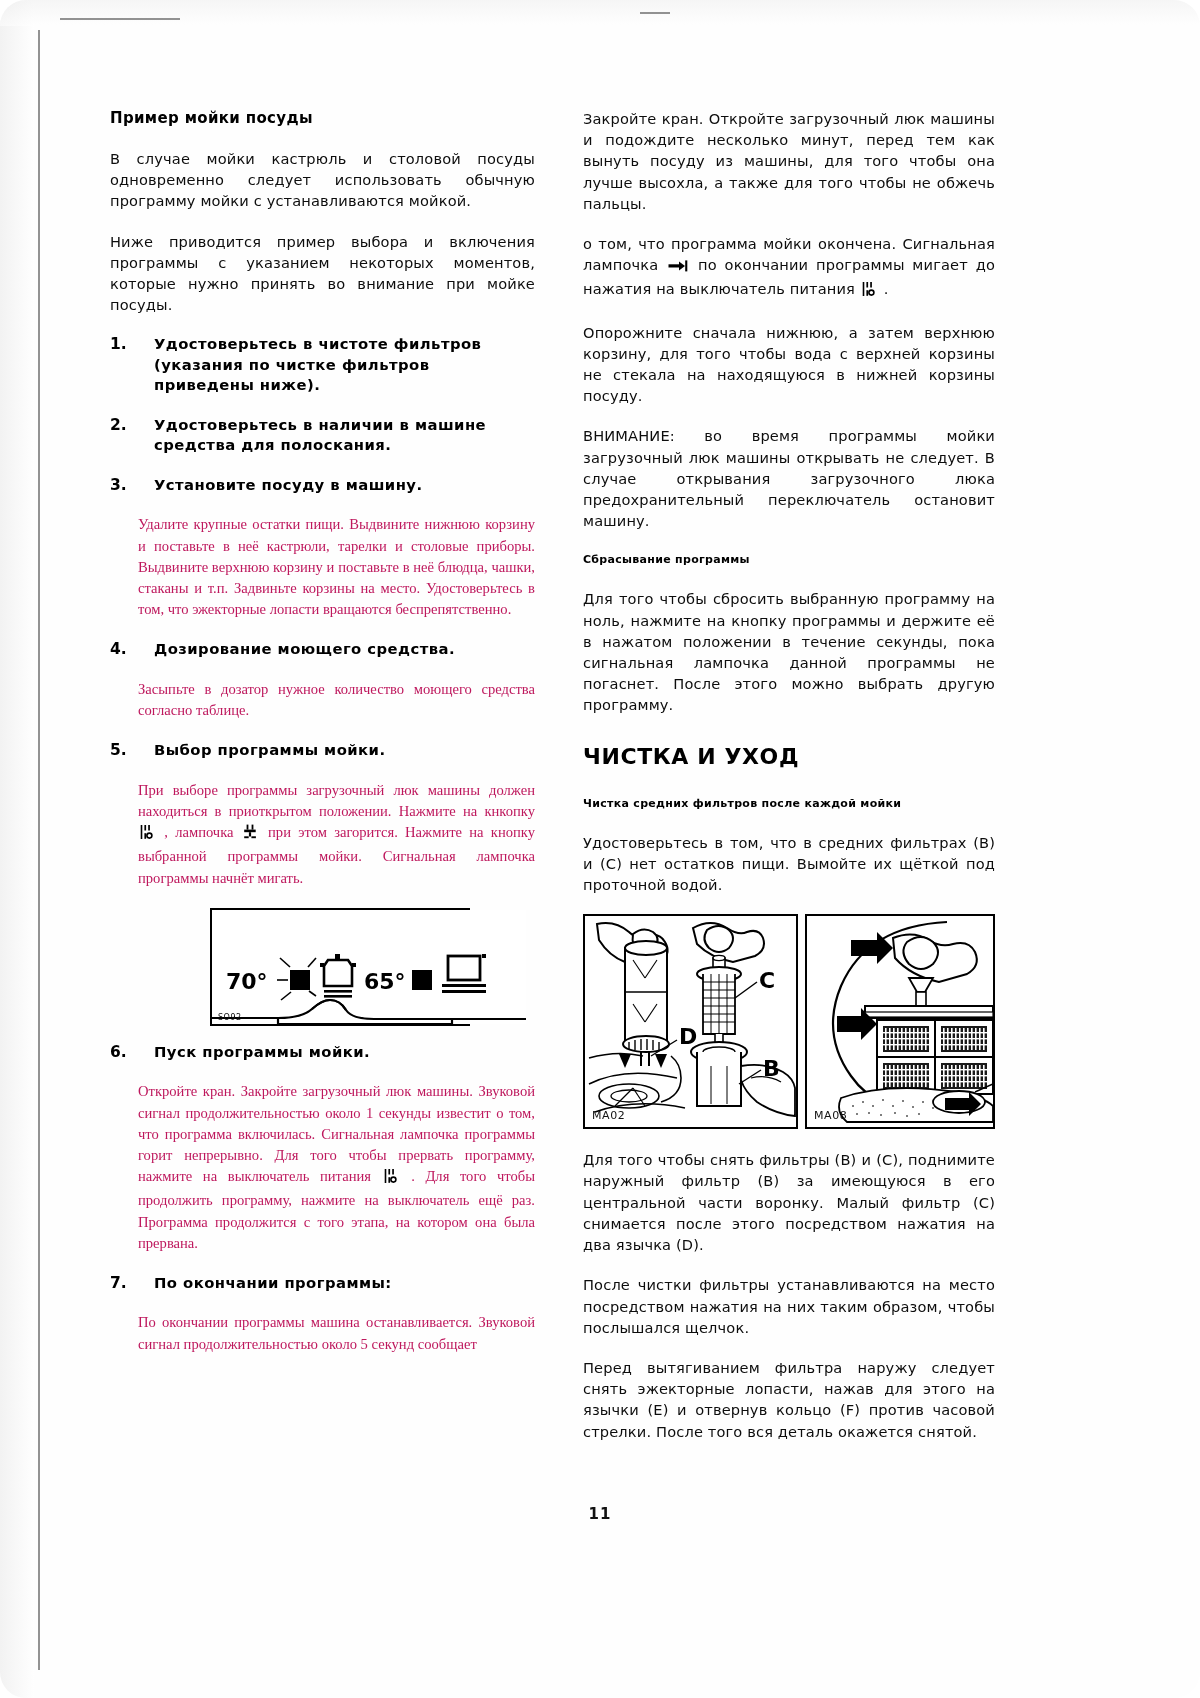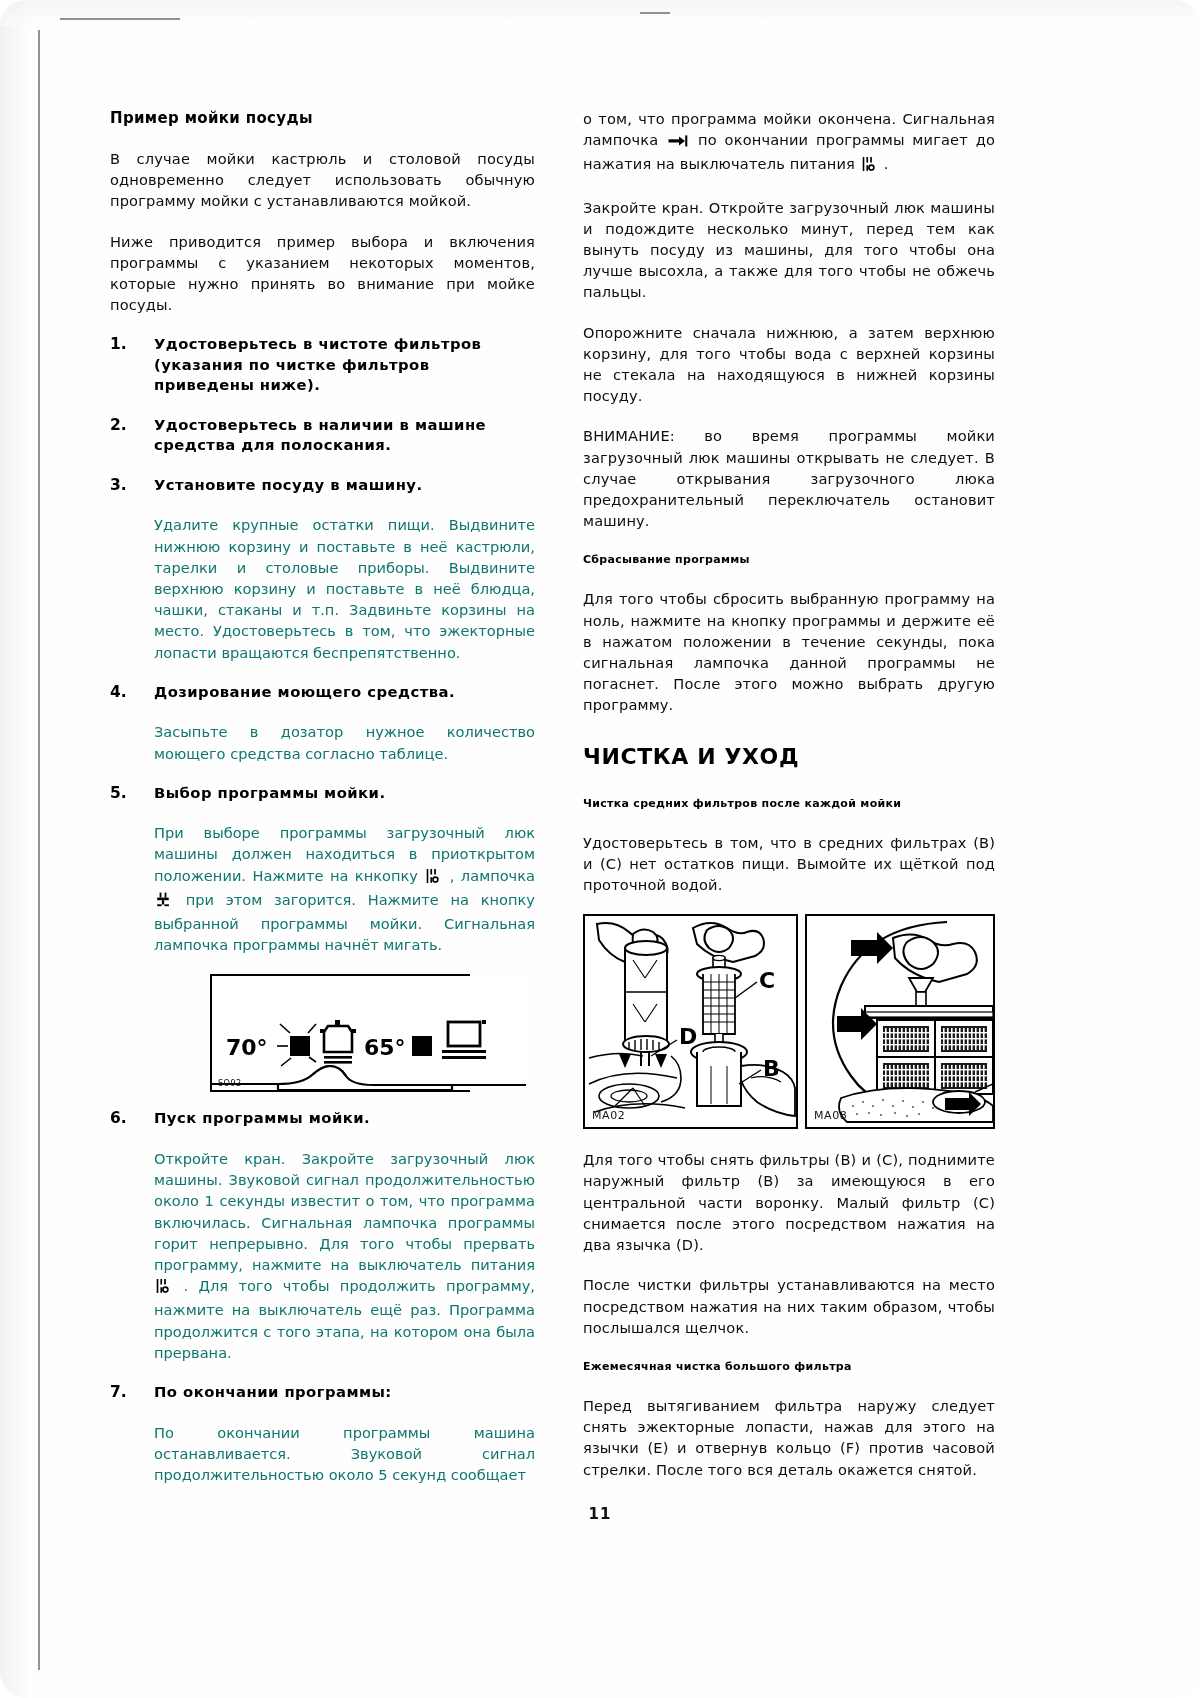--- a/index.html
+++ b/index.html
@@ -104,26 +104,27 @@
   }
   .num-item .ttl {
     font-weight: bold;
     font-size: 14.8px;
     line-height: 20.5px;
     letter-spacing: .45px;
     color: #000;
     display: block;
   }
   .indent-txt {
-    margin-left: 44px;
+    margin-left: 28px;
     font-size: 14.6px;
     line-height: 21.2px;
-    color: #0f766e;
+    color: #be185d;
     text-align: justify;
     margin-bottom: 19px;
+    font-family: Liberation Serif, serif;
   }
 
   
   .glyph {
     display: inline-block;
     vertical-align: -3px;
     margin: 0 2px;
   }
 
   
@@ -324,20 +325,22 @@
     <div class="num-item">
       <span class="num">7.</span>
       <span class="ttl">По окончании программы:</span>
     </div>
     <div class="indent-txt last">По окончании программы машина останавливается. Звуковой сигнал продолжительностью около 5 секунд сообщает</div>
 
   </div>
 
   <div class="col col-right">
 
+    <p class="body-txt">Закройте кран. Откройте загрузочный люк машины и подождите несколько минут, перед тем как вынуть посуду из машины, для того чтобы она лучше высохла, а также для того чтобы не обжечь пальцы.</p>
+
     <p class="body-txt">
       <span>о том, что программа мойки окончена. Сигнальная лампочка</span>
       
       <span class="glyph">
         <svg width="20" height="14" viewBox="0 0 20 14">
           <rect x="0.5" y="5.3" width="11" height="3.2" fill="#000"></rect>
           <polygon points="11,2.4 17,6.9 11,11.4" fill="#000"></polygon>
           <rect x="17.2" y="1.4" width="2.1" height="11" fill="#000"></rect>
         </svg>
       </span>
@@ -346,22 +349,20 @@
         <svg width="15" height="16" viewBox="0 0 15 16">
           <rect x="0.7" y="1" width="1.6" height="14" fill="#000"></rect>
           <rect x="4.4" y="1" width="1.7" height="5.5" fill="#000"></rect>
           <rect x="8.2" y="1" width="1.7" height="5.5" fill="#000"></rect>
           <rect x="4.4" y="9.2" width="1.7" height="5.6" fill="#000"></rect>
           <circle cx="9.4" cy="11.6" r="2.5" fill="none" stroke="#000" stroke-width="1.6"></circle>
         </svg>
       </span>
       <span>.</span>
     </p>
-
-    <p class="body-txt">Закройте кран. Откройте загрузочный люк машины и подождите несколько минут, перед тем как вынуть посуду из машины, для того чтобы она лучше высохла, а также для того чтобы не обжечь пальцы.</p>
     <p class="body-txt">Опорожните сначала нижнюю, а затем верхнюю корзину, для того чтобы вода с верхней корзины не стекала на находящуюся в нижней корзины посуду.</p>
     <p class="body-txt">ВНИМАНИЕ: во время программы мойки загрузочный люк машины открывать не следует. В случае открывания загрузочного люка предохранительный переключатель остановит машину.</p>
 
     <div class="hd-sub">Сбрасывание программы</div>
     <p class="body-txt">Для того чтобы сбросить выбранную программу на ноль, нажмите на кнопку программы и держите её в нажатом положении в течение секунды, пока сигнальная лампочка данной программы не погаснет. После этого можно выбрать другую программу.</p>
 
     <div class="hd-section">ЧИСТКА И УХОД</div>
 
     <div class="hd-sub">Чистка средних фильтров после каждой мойки</div>
     <p class="body-txt">Удостоверьтесь в том, что в средних фильтрах (B) и (C) нет остатков пищи. Вымойте их щёткой под проточной водой.</p>
@@ -568,20 +569,19 @@
           <polygon points="138,182 162,182 162,176 174,188 162,200 162,194 138,194" fill="#000"></polygon>
           <line x1="168" y1="176" x2="186" y2="168" stroke="#000" stroke-width="1.4"></line>
         </svg>
         <div class="illus-code">MA08</div>
       </div>
     </div>
 
     <p class="body-txt">Для того чтобы снять фильтры (B) и (C), поднимите наружный фильтр (B) за имеющуюся в его центральной части воронку. Малый фильтр (C) снимается после этого посредством нажатия на два язычка (D).</p>
     <p class="body-txt">После чистки фильтры устанавливаются на место посредством нажатия на них таким образом, чтобы послышался щелчок.</p>
 
-    <div class="hd-sub">Ежемесячная чистка большого фильтра</div>
     <p class="body-txt last">Перед вытягиванием фильтра наружу следует снять эжекторные лопасти, нажав для этого на язычки (E) и отвернув кольцо (F) против часовой стрелки. После того вся деталь окажется снятой.</p>
 
   </div>
 
   <div class="page-num">11</div>
 
 </div>
 
 </body></html>

